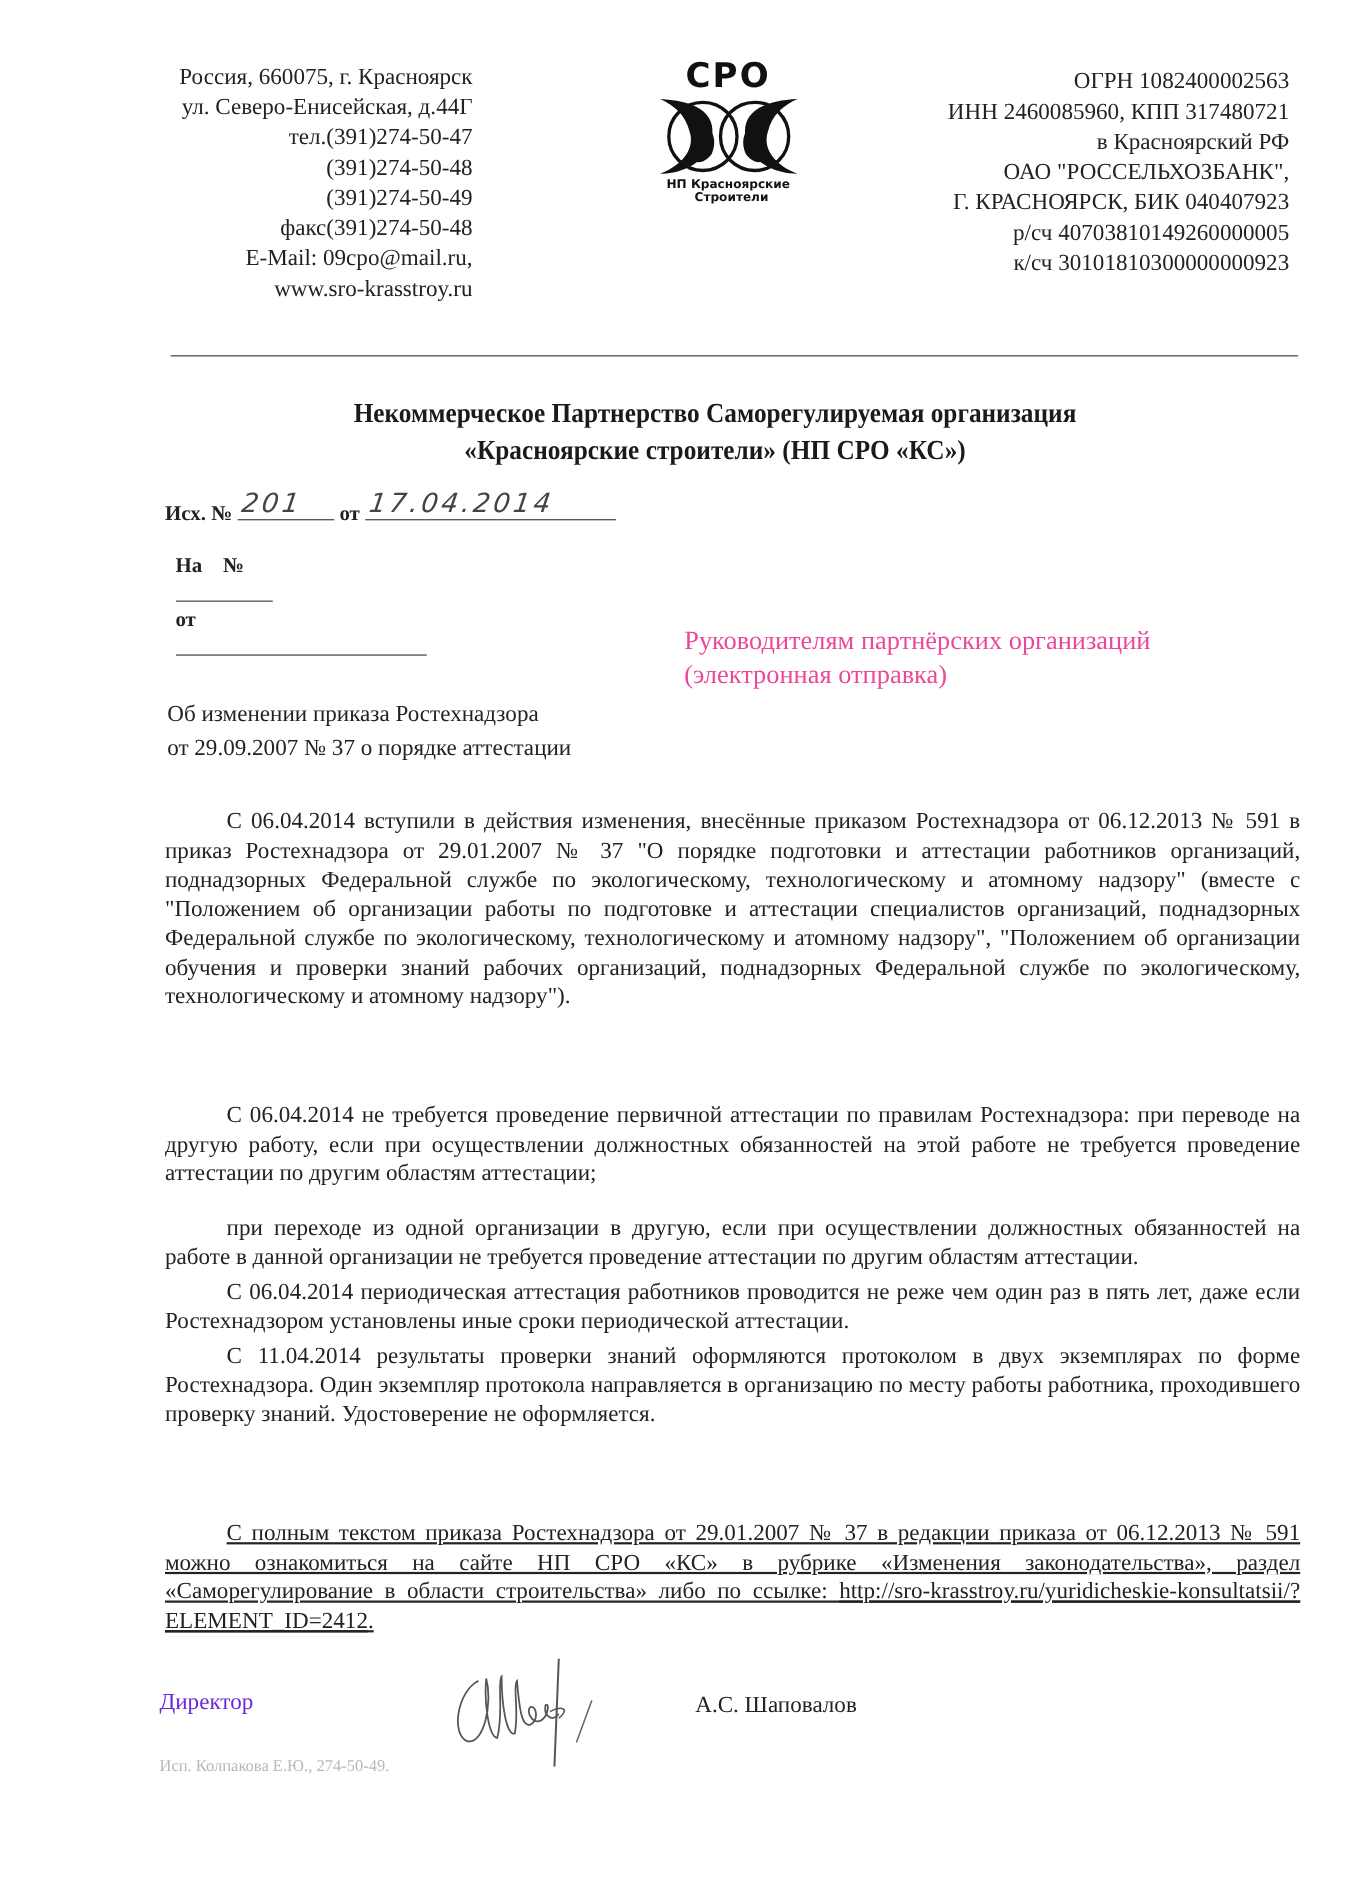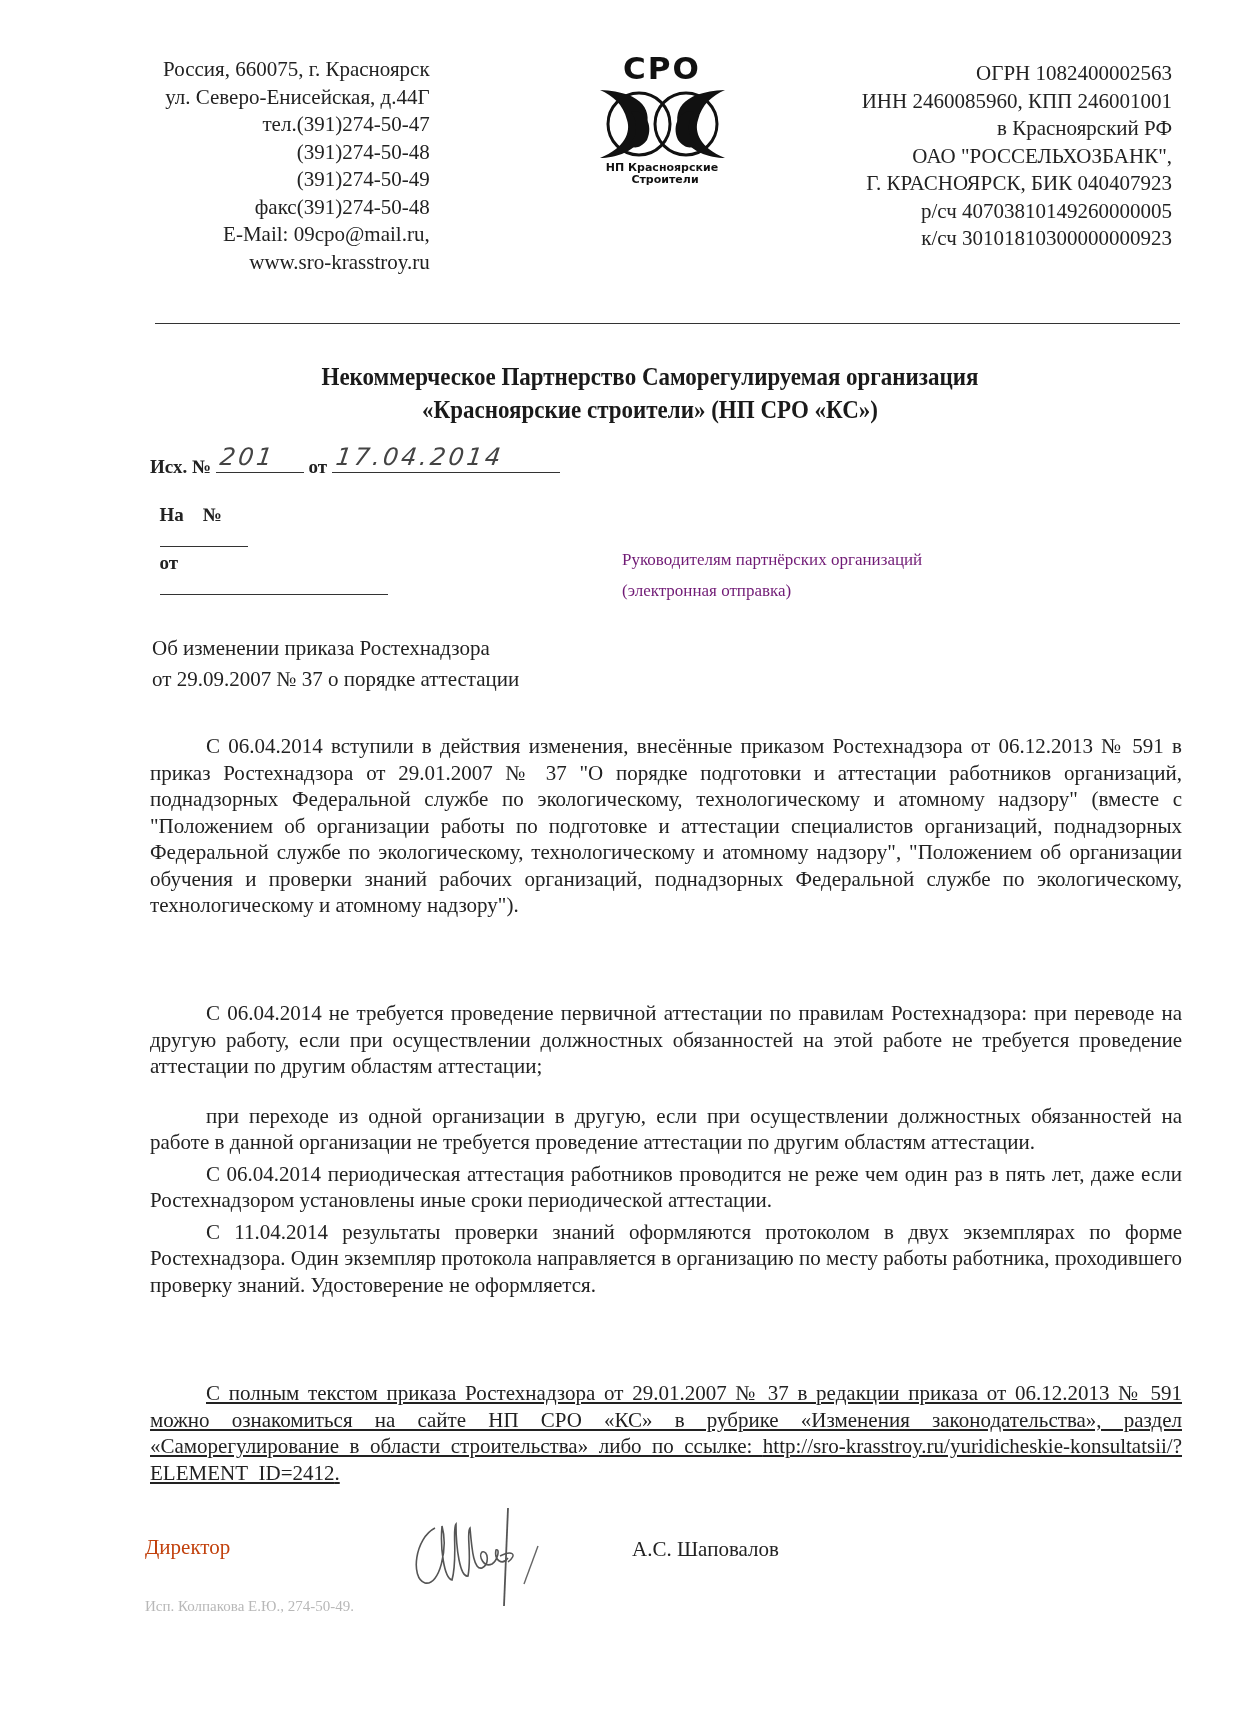--- a/index.html
+++ b/index.html
@@ -22,29 +22,29 @@
     font-family: "Liberation Serif", serif; font-weight: bold; font-size: 25px; line-height: 33px;
     transform: scaleX(0.92); transform-origin: center top; color: #1a1a1a;
   }
   .ref { left: 150px; font-weight: bold; font-size: 19px; color: #222; }
   .ref .field { display: inline-block; border-bottom: 1.2px solid #333; height: 20px; vertical-align: baseline; position: relative; }
   .ref .hand {
     position: absolute; left: 4px; bottom: 1px; font-family: "DejaVu Sans", sans-serif;
     font-style: italic; font-weight: normal; font-size: 24px; color: #444; letter-spacing: 3px;
     transform: skewX(-8deg);
   }
-  .addressee { left: 622px; top: 544px; font-size: 17px; line-height: 31px; color: #701a75; }
+  .addressee { left: 622px; top: 568px; font-size: 24px; line-height: 31px; color: #ec4899; }
   .subject { left: 152px; top: 633px; font-size: 21px; line-height: 31px; color: #222; }
   .body-text {
     left: 150px; width: 1032px; font-size: 21px; line-height: 26.5px; text-align: justify;
     color: #222;
   }
   .body-text p { margin: 0; text-indent: 56px; }
   .link { text-decoration: underline; color: #222; }
-  .signer-title { left: 145px; top: 1535px; font-size: 21px; color: #c2410c; }
+  .signer-title { left: 145px; top: 1535px; font-size: 21px; color: #6d28d9; }
   .signer-name { left: 632px; top: 1537px; font-size: 21px; color: #222; }
   .signature { left: 400px; top: 1498px; width: 170px; height: 110px; }
   .executor { left: 145px; top: 1598px; font-size: 15px; color: #b8b8b8; }
 </style>
 </head>
 <body>
 
 <div class="abs hdr-left">
   <div class="row">Россия, 660075, г. Красноярск</div>
   <div class="row">ул. Северо-Енисейская, д.44Г</div>
@@ -76,21 +76,21 @@
     <path d="M150 38 C 105 40, 97 60, 105 80 C 113 100, 135 106, 150 106 C 125 96, 119 80, 123 68 C 127 52, 137 44, 150 38 Z" fill="#111"></path>
     <path d="M56 60 C 66 56, 80 70, 72 88 C 66 96, 58 98, 54 92 C 62 86, 64 70, 56 60 Z" fill="#111"></path>
     <path d="M119 60 C 109 56, 95 70, 103 88 C 109 96, 117 98, 121 92 C 113 86, 111 70, 119 60 Z" fill="#111"></path>
     <text x="87" y="119" text-anchor="middle" font-family="DejaVu Sans, sans-serif" font-weight="bold" font-size="11" fill="#111">НП Красноярские</text>
     <text x="90" y="131" text-anchor="middle" font-family="DejaVu Sans, sans-serif" font-weight="bold" font-size="11" fill="#111">Строители</text>
   </svg>
 </div>
 
 <div class="abs hdr-right">
   <div class="row">ОГРН 1082400002563</div>
-  <div class="row">ИНН 2460085960, КПП 246001001</div>
+  <div class="row">ИНН 2460085960, КПП 317480721</div>
   <div class="row">в Красноярский РФ</div>
   <div class="row">ОАО "РОССЕЛЬХОЗБАНК",</div>
   <div class="row">Г. КРАСНОЯРСК, БИК 040407923</div>
   <div class="row">р/сч 40703810149260000005</div>
   <div class="row">к/сч 30101810300000000923</div>
 </div>
 
 <div class="abs rule"></div>
 
 <div class="abs org-title">

